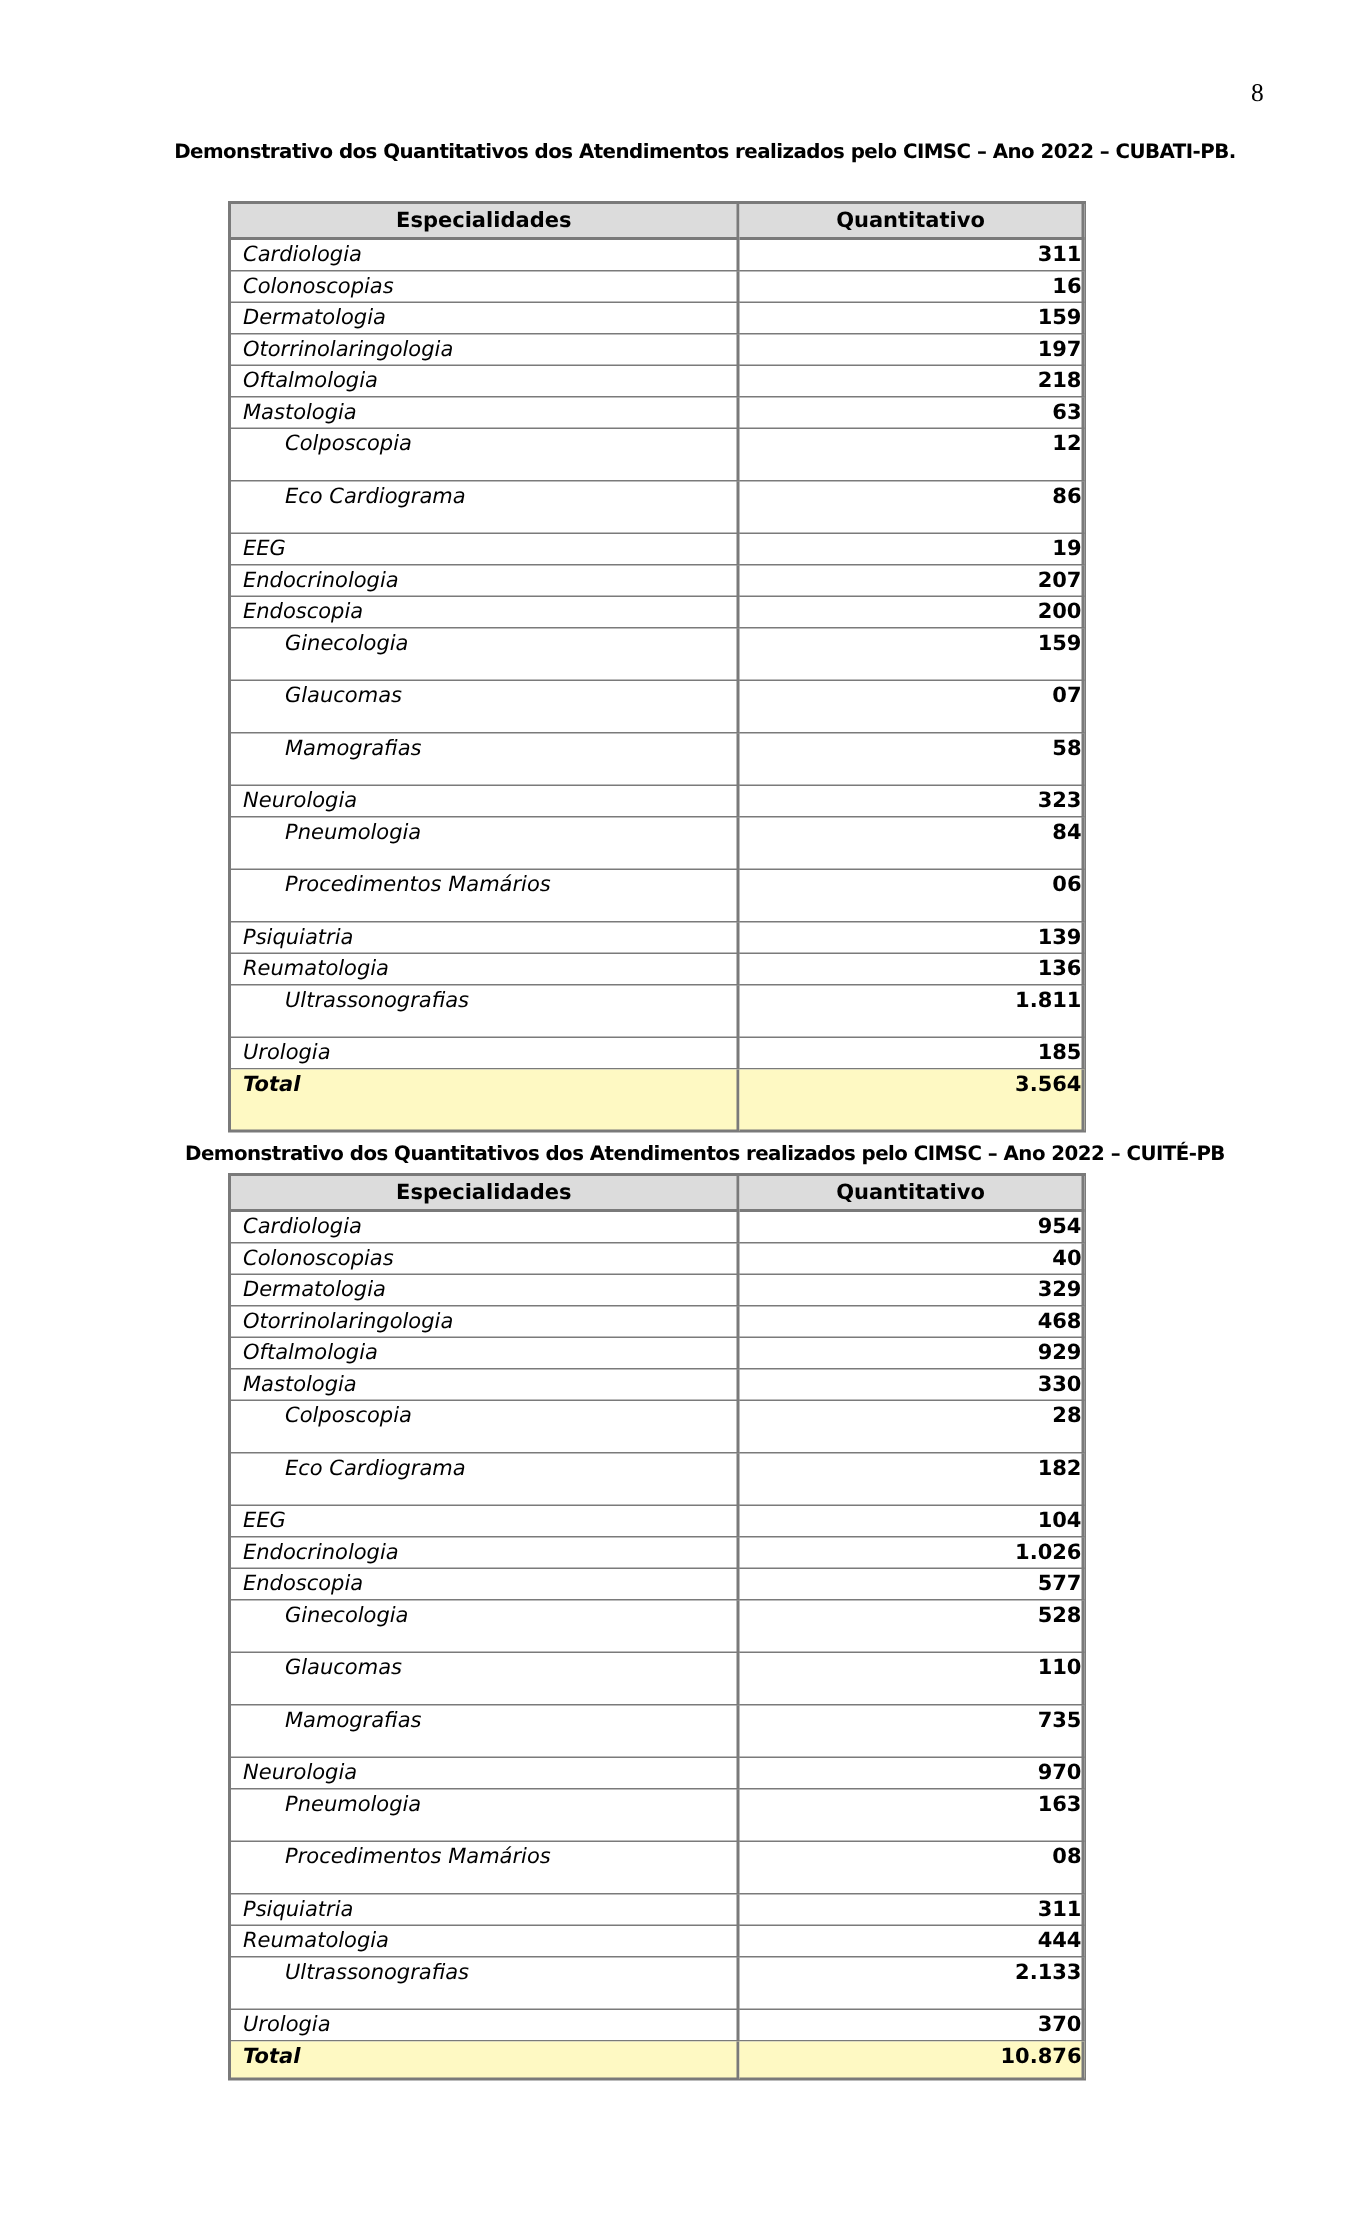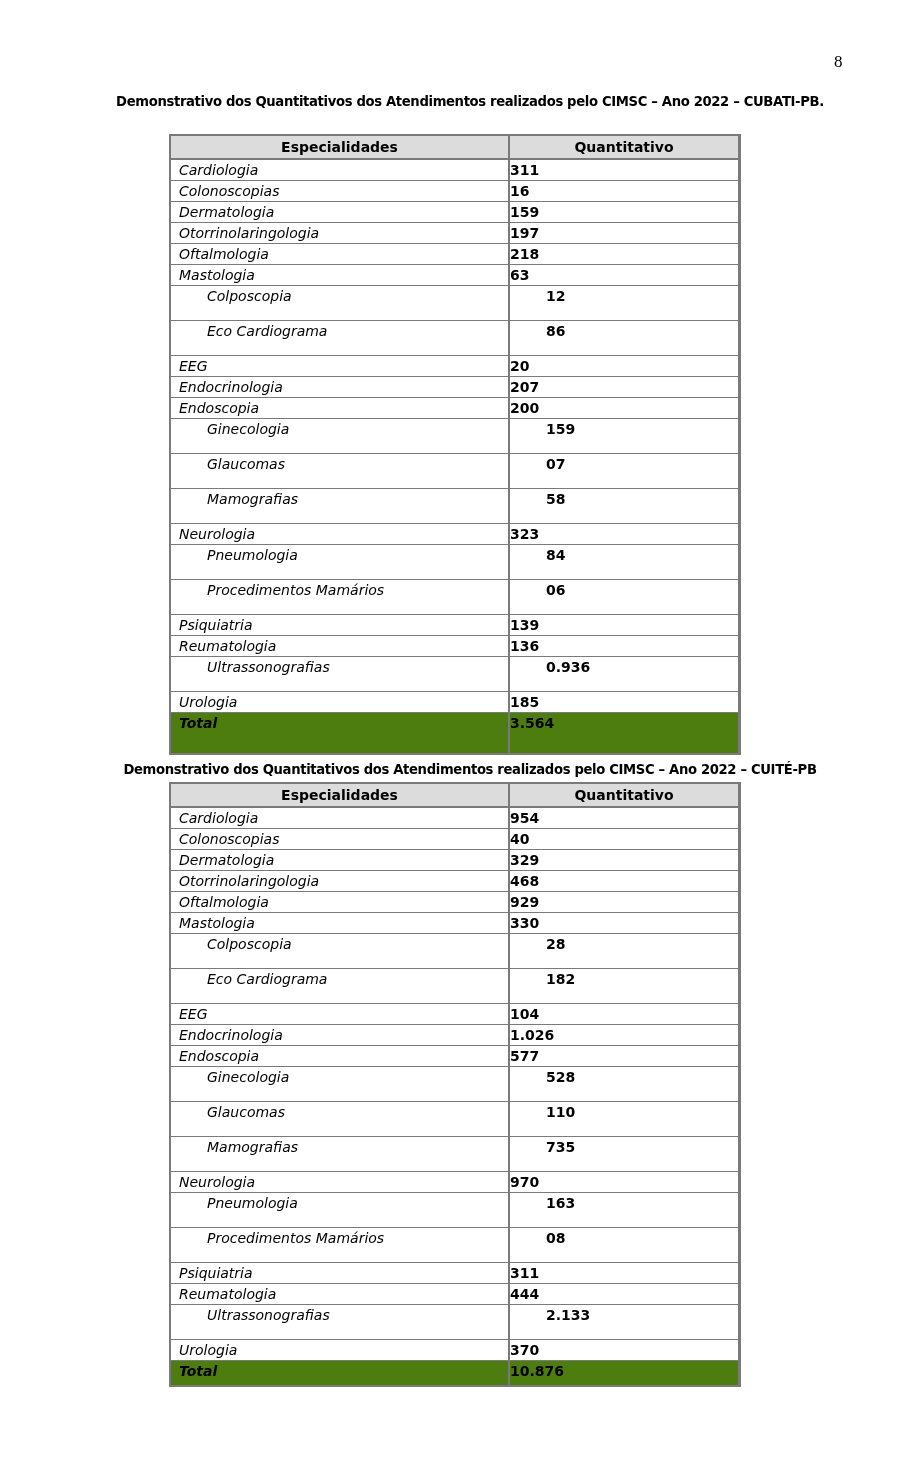--- a/index.html
+++ b/index.html
@@ -1,29 +1,29 @@
 <!DOCTYPE html>
 <html><head>
 <meta charset="utf-8">
 <style>
   html, body { margin:0; padding:0; background:#ffffff; }
   body { width:900px; height:1483px; position:relative; font-family:"DejaVu Sans", sans-serif; color:#000; }
   .page-number { position:absolute; top:52px; left:834px; font-family:"Liberation Serif", serif; font-size:17px; }
   .caption { position:absolute; left:0; width:900px; text-align:center; font-weight:bold; font-size:13.2px; letter-spacing:-0.35px; }
   .caption.c1 { top:94px; left:20px; }
   .caption.c2 { top:762px; left:20px; }
-  table.qt { position:absolute; left:169px; width:572px; border-collapse:separate; border-spacing:0; border:2px solid #7a7a7a; border-right-width:1px; border-bottom-width:1px; font-size:14px; }
+  table.qt { position:absolute; left:152px; width:572px; border-collapse:separate; border-spacing:0; border:2px solid #7a7a7a; border-right-width:1px; border-bottom-width:1px; font-size:14px; }
   table.qt.t1 { top:134px; }
   table.qt.t2 { top:782px; }
   table.qt th, table.qt td { border-right:2px solid #7a7a7a; border-bottom:1px solid #7a7a7a; padding:0 0 0 8px; vertical-align:top; line-height:20px; }
   table.qt th { background:#dcdcdc; font-weight:bold; text-align:center; height:22px; line-height:22px; border-bottom:2px solid #7a7a7a; padding:0; }
-  table.qt td.num { text-align:left; font-weight:bold; padding:0; }
+  table.qt td.num { text-align:right; font-weight:bold; padding:0; }
   table.qt td.name { width:301px;font-style:italic; }
   table.qt tr.tall td { height:34px;padding-left:36px; }
-  table.qt tr.total td { background:#4d7c0f; font-weight:bold; }
+  table.qt tr.total td { background:#fef9c3; font-weight:bold; }
   table.qt.t1 tr.total td { height:40px; }
   table.qt.t2 tr.total td { height:24px; }
 </style>
 </head>
 <body>
 
 <div class="page-number">8</div>
 
 <div class="caption c1">Demonstrativo dos Quantitativos dos Atendimentos realizados pelo CIMSC – Ano 2022 – CUBATI-PB.</div>
 <table class="qt t1">
@@ -61,21 +61,21 @@
       <tr class="tall">
         <td class="name">Colposcopia</td>
         <td class="num">12</td>
       </tr>
       <tr class="tall">
         <td class="name">Eco Cardiograma</td>
         <td class="num">86</td>
       </tr>
       <tr>
         <td class="name">EEG</td>
-        <td class="num">20</td>
+        <td class="num">19</td>
       </tr>
       <tr>
         <td class="name">Endocrinologia</td>
         <td class="num">207</td>
       </tr>
       <tr>
         <td class="name">Endoscopia</td>
         <td class="num">200</td>
       </tr>
       <tr class="tall">
@@ -105,21 +105,21 @@
       <tr>
         <td class="name">Psiquiatria</td>
         <td class="num">139</td>
       </tr>
       <tr>
         <td class="name">Reumatologia</td>
         <td class="num">136</td>
       </tr>
       <tr class="tall">
         <td class="name">Ultrassonografias</td>
-        <td class="num">0.936</td>
+        <td class="num">1.811</td>
       </tr>
       <tr>
         <td class="name">Urologia</td>
         <td class="num">185</td>
       </tr>
       <tr class="total">
         <td class="name">Total</td>
         <td class="num">3.564</td>
       </tr>
     </tbody>

